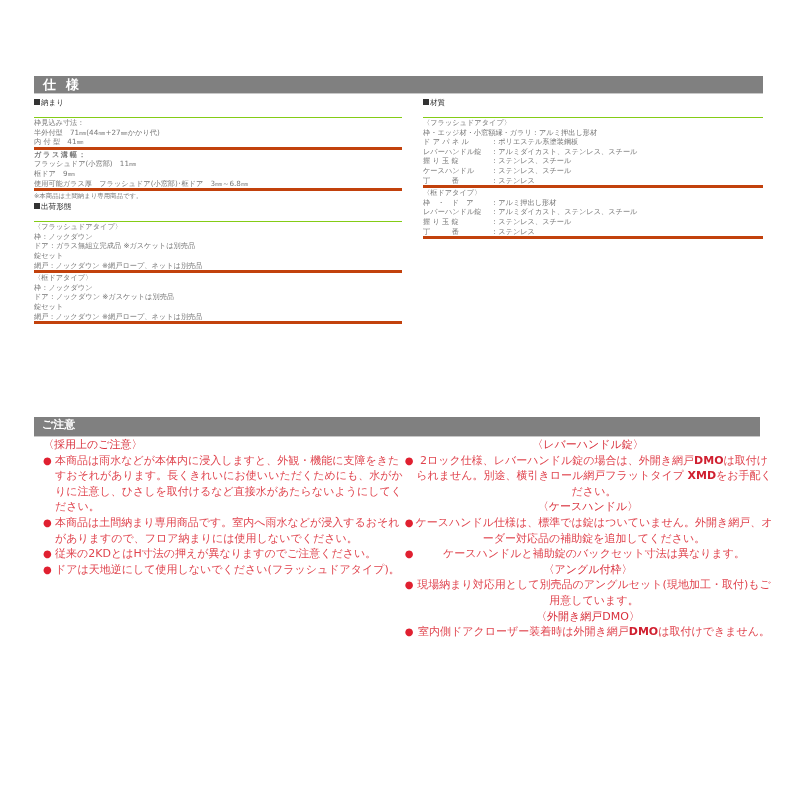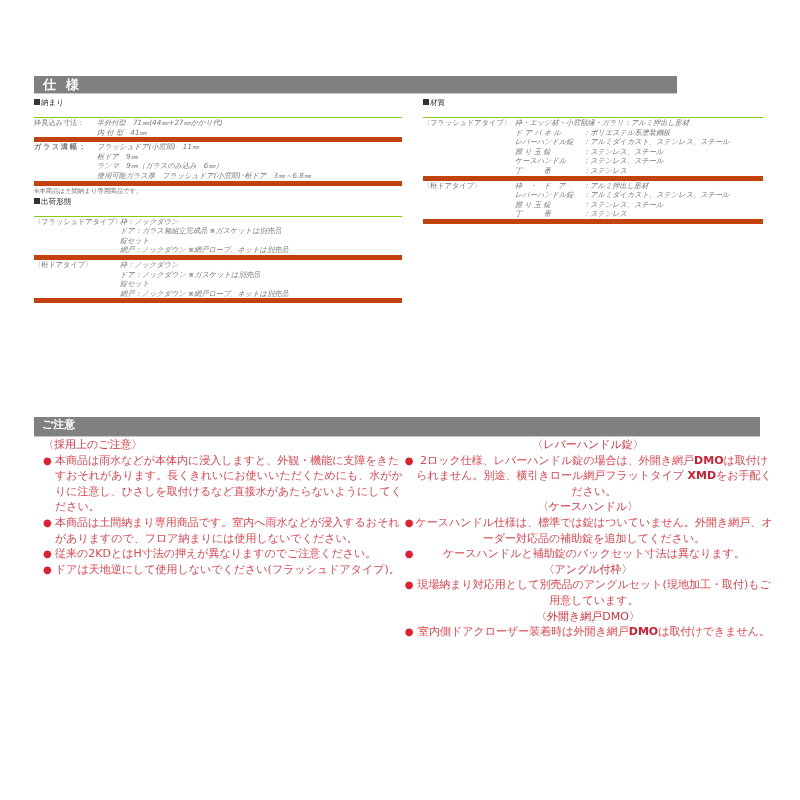--- a/index.html
+++ b/index.html
@@ -1,37 +1,37 @@
 <!DOCTYPE html>
 <html><head>
   <meta charset="utf-8">
   <style>
     * { box-sizing: border-box; margin: 0; padding: 0; }
     html, body { width: 800px; height: 800px; background: #ffffff; overflow: hidden; }
     body { font-family: "DejaVu Sans", "Liberation Sans", sans-serif; color: #666; position: relative; }
 
     .bar {
-      position: absolute; left: 34px; width: 643px; height: 18px;
+      position: absolute; left: 34px; width: 729px; height: 18px;
       background: #808080; color: #fff; font-weight: bold;
       border-bottom: 1px solid #c8c8c8;
     }
     .bar.spec { top: 76px; font-size: 13px; padding-left: 9px; line-height: 18px; letter-spacing: 10px; }
     .bar.notes { top: 417px; height: 20px; width: 726px; font-size: 11px; padding-left: 8px; line-height: 16px; }
 
     .col { position: absolute; font-size: 7.2px; line-height: 9.6px; color: #777; }
     .col.left { left: 34px; top: 98px; width: 368px; }
     .col.right { left: 423px; top: 98px; width: 340px; }
 
     .sec-title { color: #333; font-size: 7.6px; line-height: 10px; border-bottom: 1px solid #84cc16; padding-bottom: 9px; }
     .sec-title .sq { display: inline-block; width: 6px; height: 6px; background: #333; margin-right: 1px; vertical-align: 0px; }
 
-    .row { display: flex; border-bottom: 5px solid #c2410c; }
+    .row { display: flex; border-bottom: 3px solid #c2410c; flex-direction: column; }
     .row .lbl { flex: 0 0 auto; white-space: nowrap; }
     .row .vals { flex: 1; }
-    .row .vals div { white-space: nowrap; font-style: italic; }
+    .row .vals div { white-space: nowrap; }
     .left .nomi .lbl { width: 63px; }
     .left .nomi .lbl.glass { letter-spacing: 1.6px; font-weight: bold; }
     .left .ship .lbl { width: 86px; }
     .right .lbl { width: 92px; }
     .right .pair { display: flex; white-space: nowrap; }
     .right .pair .k { width: 68px; display: inline-block; }
     .footnote { font-size: 6.4px; line-height: 10px; color: #777; margin-bottom: 1px; }
 
     .ncol { position: absolute; top: 437px; font-size: 11px; line-height: 15.6px; color: #e0444e; }
     .ncol.left { left: 43px; width: 360px; }
@@ -54,21 +54,20 @@
     <div class="vals">
       <div>半外付型　71㎜(44㎜+27㎜かかり代)</div>
       <div>内 付 型　41㎜</div>
     </div>
   </div>
   <div class="row nomi">
     <div class="lbl glass">ガラス溝幅：</div>
     <div class="vals">
       <div>フラッシュドア(小窓部)　11㎜</div>
       <div>框ドア　9㎜</div>
-      <div>ランマ　9㎜（ガラスのみ込み　6㎜）</div>
       <div>使用可能ガラス厚　フラッシュドア(小窓部)･框ドア　3㎜～6.8㎜</div>
     </div>
   </div>
   <div class="footnote">※本商品は土間納まり専用商品です。</div>
 
   <div class="sec-title"><span class="sq"></span><span>出荷形態</span></div>
   <div class="row ship">
     <div class="lbl">〈フラッシュドアタイプ〉</div>
     <div class="vals">
       <div>枠：ノックダウン</div>

